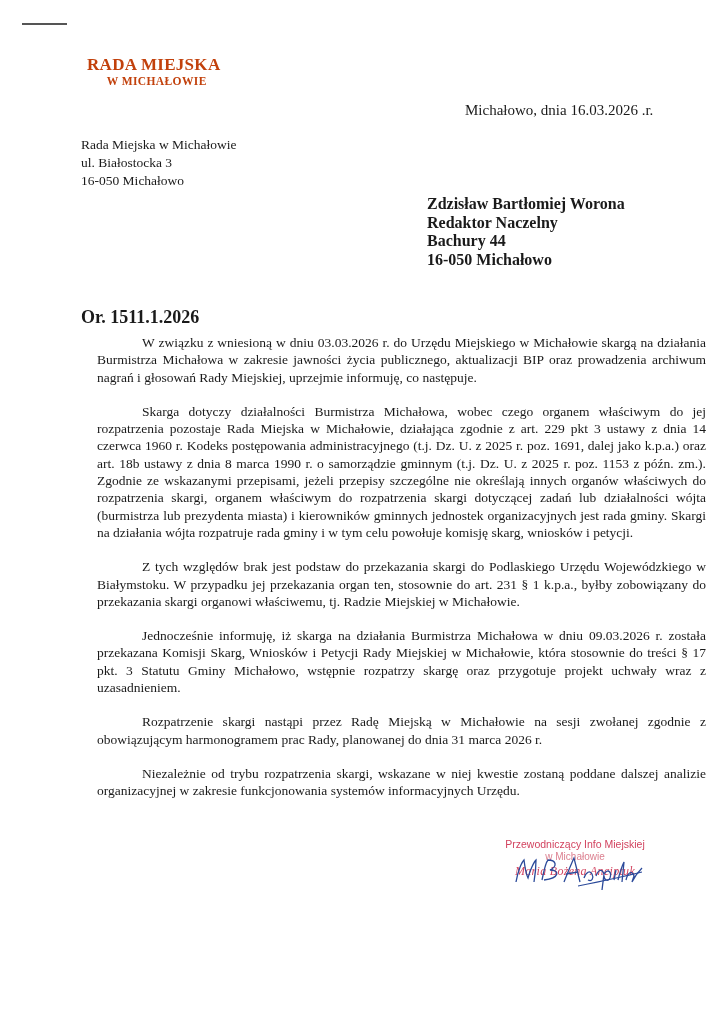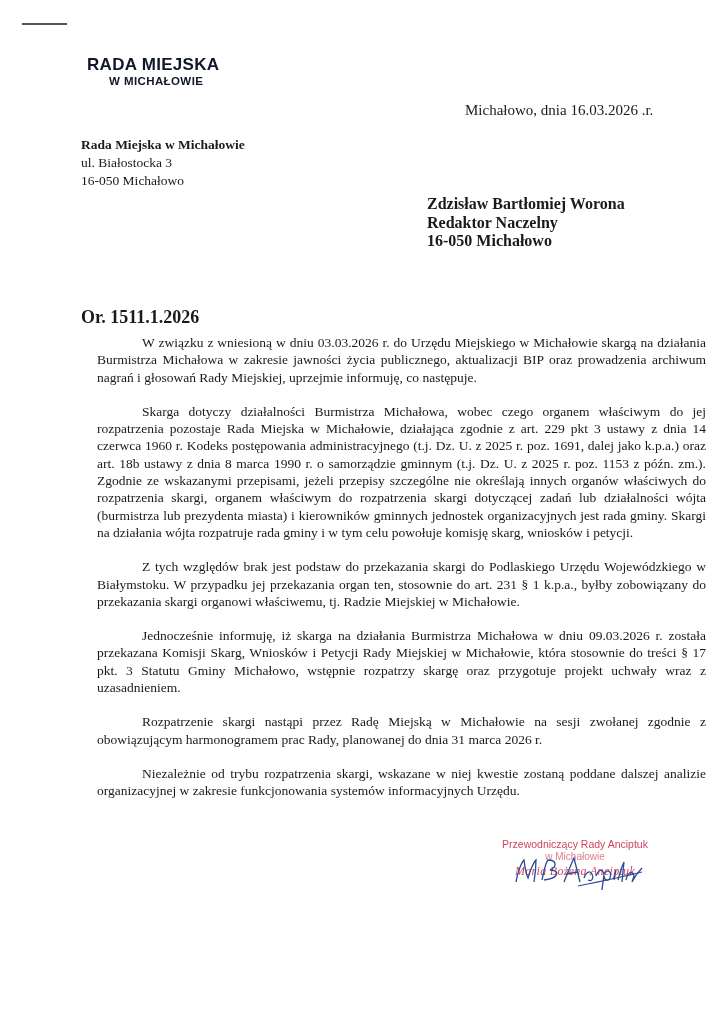--- a/index.html
+++ b/index.html
@@ -8,32 +8,32 @@
     background: #ffffff;
     font-family: "Liberation Serif", serif;
     color: #1a1a1a;
   }
   .scan-mark {
     position: absolute; left: 22px; top: 23px; width: 45px; height: 2px;
     background: #555;
   }
   .logo {
     position: absolute; left: 87px; top: 56px;
-    font-family: Liberation Sans, sans-serif; color: #0f172a;
+    font-family: Liberation Serif, serif; color: #c2410c;
     text-align: center; line-height: 1;
   }
   .logo .l1 { font-size: 17px; font-weight: bold; letter-spacing: 0.3px; }
   .logo .l2 { font-size: 11.5px; font-weight: bold; margin-top: 3px; letter-spacing: 0.4px; padding-left: 6px; }
   .date {
     position: absolute; left: 465px; top: 102px; font-size: 15px;
   }
   .sender {
     position: absolute; left: 81px; top: 136px; font-size: 13.5px; line-height: 18px;
   }
-  .sender .name { font-weight: bold; }
+  .sender .name { font-weight: normal; }
   .recipient {
     position: absolute; left: 427px; top: 195px; font-size: 16px; line-height: 18.5px; font-weight: bold;
   }
   .ref {
     position: absolute; left: 81px; top: 307px; font-size: 18px; font-weight: bold;
   }
   .body {
     position: absolute; left: 81px; top: 334px; width: 625px;
     font-size: 13.5px; line-height: 17.3px;
   }
@@ -68,36 +68,37 @@
 
 <div class="sender">
   <div class="name">Rada Miejska w Michałowie</div>
   <div>ul. Białostocka 3</div>
   <div>16-050 Michałowo</div>
 </div>
 
 <div class="recipient">
   <div>Zdzisław Bartłomiej Worona</div>
   <div>Redaktor Naczelny</div>
+  <div>Bachury 44</div>
   <div>16-050 Michałowo</div>
 </div>
 
 <div class="ref">Or. 1511.1.2026</div>
 
 <div class="body">
   <p>W związku z wniesioną w dniu 03.03.2026 r. do Urzędu Miejskiego w Michałowie skargą na działania Burmistrza Michałowa w zakresie jawności życia publicznego, aktualizacji BIP oraz prowadzenia archiwum nagrań i głosowań Rady Miejskiej, uprzejmie informuję, co następuje.</p>
   <p>Skarga dotyczy działalności Burmistrza Michałowa, wobec czego organem właściwym do jej rozpatrzenia pozostaje Rada Miejska w Michałowie, działająca zgodnie z art. 229 pkt 3 ustawy z dnia 14 czerwca 1960 r. Kodeks postępowania administracyjnego (t.j. Dz. U. z 2025 r. poz. 1691, dalej jako k.p.a.) oraz art. 18b ustawy z dnia 8 marca 1990 r. o samorządzie gminnym (t.j. Dz. U. z 2025 r. poz. 1153 z późn. zm.). Zgodnie ze wskazanymi przepisami, jeżeli przepisy szczególne nie określają innych organów właściwych do rozpatrzenia skargi, organem właściwym do rozpatrzenia skargi dotyczącej zadań lub działalności wójta (burmistrza lub prezydenta miasta) i kierowników gminnych jednostek organizacyjnych jest rada gminy. Skargi na działania wójta rozpatruje rada gminy i w tym celu powołuje komisję skarg, wniosków i petycji.</p>
   <p>Z tych względów brak jest podstaw do przekazania skargi do Podlaskiego Urzędu Wojewódzkiego w Białymstoku. W przypadku jej przekazania organ ten, stosownie do art. 231 § 1 k.p.a., byłby zobowiązany do przekazania skargi organowi właściwemu, tj. Radzie Miejskiej w Michałowie.</p>
   <p>Jednocześnie informuję, iż skarga na działania Burmistrza Michałowa w dniu 09.03.2026 r. została przekazana Komisji Skarg, Wniosków i Petycji Rady Miejskiej w Michałowie, która stosownie do treści § 17 pkt. 3 Statutu Gminy Michałowo, wstępnie rozpatrzy skargę oraz przygotuje projekt uchwały wraz z uzasadnieniem.</p>
   <p>Rozpatrzenie skargi nastąpi przez Radę Miejską w Michałowie na sesji zwołanej zgodnie z obowiązującym harmonogramem prac Rady, planowanej do dnia 31 marca 2026 r.</p>
   <p>Niezależnie od trybu rozpatrzenia skargi, wskazane w niej kwestie zostaną poddane dalszej analizie organizacyjnej w zakresie funkcjonowania systemów informacyjnych Urzędu.</p>
 </div>
 
 <div class="stamp">
-  <div class="s1">Przewodniczący Rady Anciptuk</div>
+  <div class="s1">Przewodniczący Info Miejskiej</div>
   <div class="s2">w Michałowie</div>
   <div class="s3">Maria Bożena Anciptuk</div>
 </div>
 
 <svg class="signature" viewBox="0 0 140 40">
   <path d="M8 30 C10 18, 14 10, 16 8 C17 16, 18 22, 20 26 C22 18, 26 10, 28 8 C28 16, 27 24, 26 30" fill="none" stroke="#2b4a9a" stroke-width="1.3"></path>
   <path d="M34 28 C36 18, 38 10, 40 8 C48 8, 50 14, 42 18 C52 18, 52 26, 36 28" fill="none" stroke="#2b4a9a" stroke-width="1.3"></path>
   <path d="M56 30 C60 20, 64 10, 66 6 C68 14, 70 22, 72 30 M58 22 L70 20" fill="none" stroke="#2b4a9a" stroke-width="1.3"></path>
   <path d="M76 26 C78 20, 82 18, 84 22 C86 26, 84 30, 80 28 M88 24 C90 18, 94 16, 96 22 L94 38 M96 22 C100 16, 104 20, 102 26 C100 30, 96 28, 96 24" fill="none" stroke="#2b4a9a" stroke-width="1.3"></path>
   <path d="M106 28 L108 18 M110 28 C112 20, 114 14, 116 10 L114 30 M118 28 C120 20, 124 18, 126 24 L124 30 C128 22, 132 18, 134 16" fill="none" stroke="#2b4a9a" stroke-width="1.3"></path>

